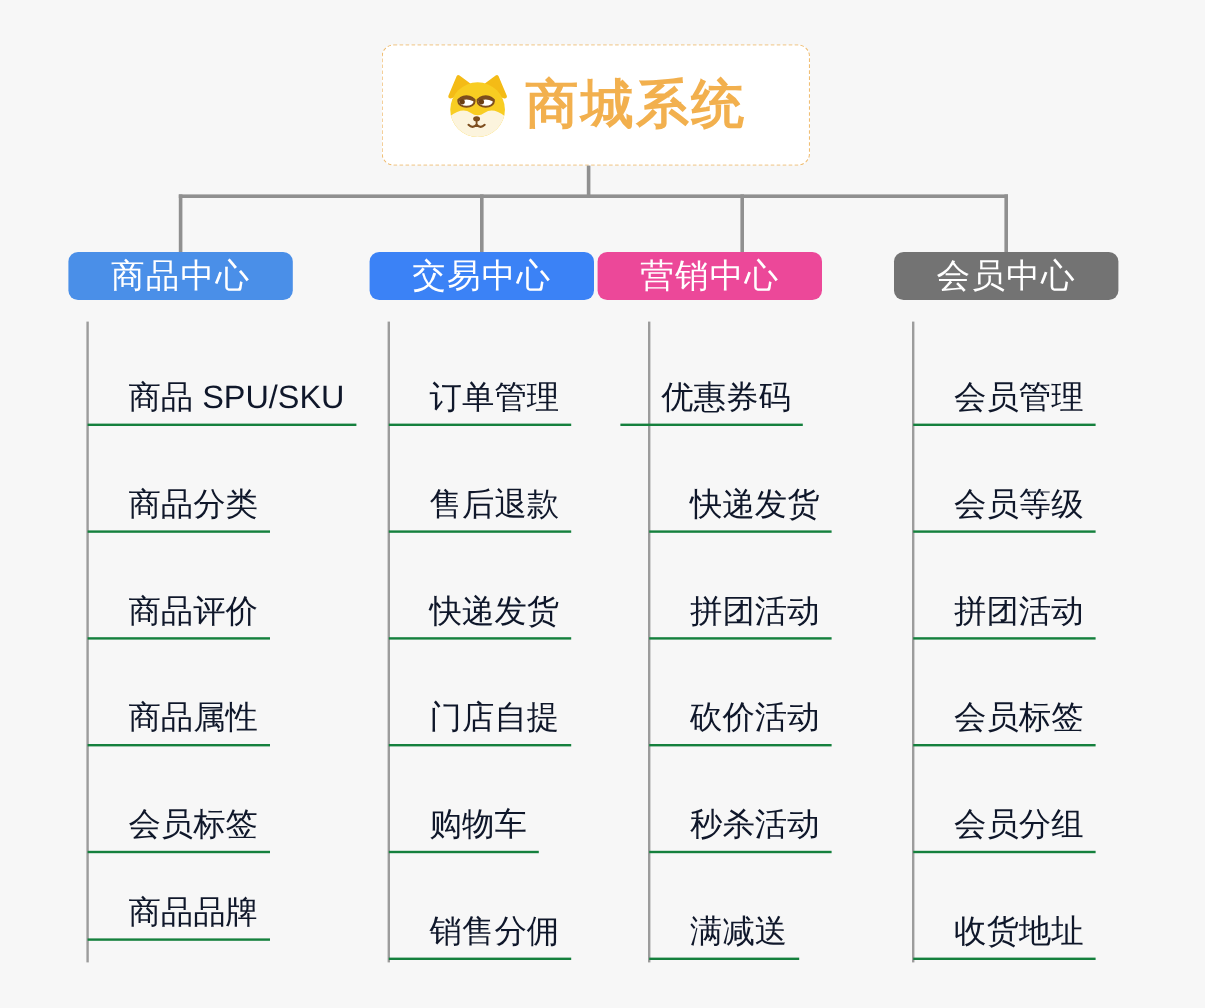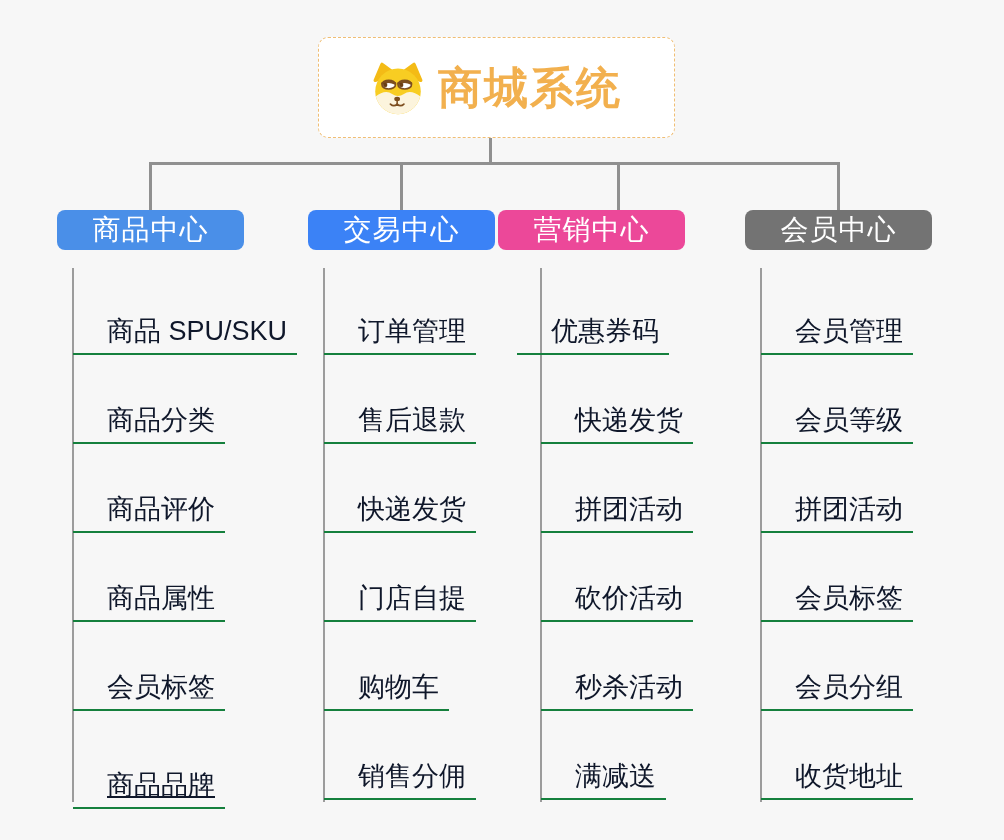--- a/index.html
+++ b/index.html
@@ -75,21 +75,21 @@
       <div class="conn drop" style="left: 149px;"></div>
       <div class="branch-box" style="left: 57px; background: rgb(74, 143, 232);">
         <span>商品中心</span>
       </div>
       <div class="spine" style="left: 72px;"></div>
       <div class="leaf" style="left: 73px; top: 309px;">商品 SPU/SKU</div>
       <div class="leaf" style="left: 73px; top: 398px;">商品分类</div>
       <div class="leaf" style="left: 73px; top: 487px;">商品评价</div>
       <div class="leaf" style="left: 73px; top: 576px;">商品属性</div>
       <div class="leaf" style="left: 73px; top: 665px;">会员标签</div>
-      <div class="leaf" style="left: 73px; top: 763px; text-decoration: underline;">商品品牌</div>
+      <div class="leaf" style="left: 73px; top: 738px;">商品品牌</div>
       <div class="conn drop" style="left: 400px;"></div>
       <div class="branch-box" style="left: 308px; background: #3b82f6;">
         <span>交易中心</span>
       </div>
       <div class="spine" style="left: 323px;"></div>
       <div class="leaf" style="left: 324px; top: 309px;">订单管理</div>
       <div class="leaf" style="left: 324px; top: 398px;">售后退款</div>
       <div class="leaf" style="left: 324px; top: 487px; text-align: right;">快递发货</div>
       <div class="leaf" style="left: 324px; top: 576px;">门店自提</div>
       <div class="leaf" style="left: 324px; top: 665px;">购物车</div>

